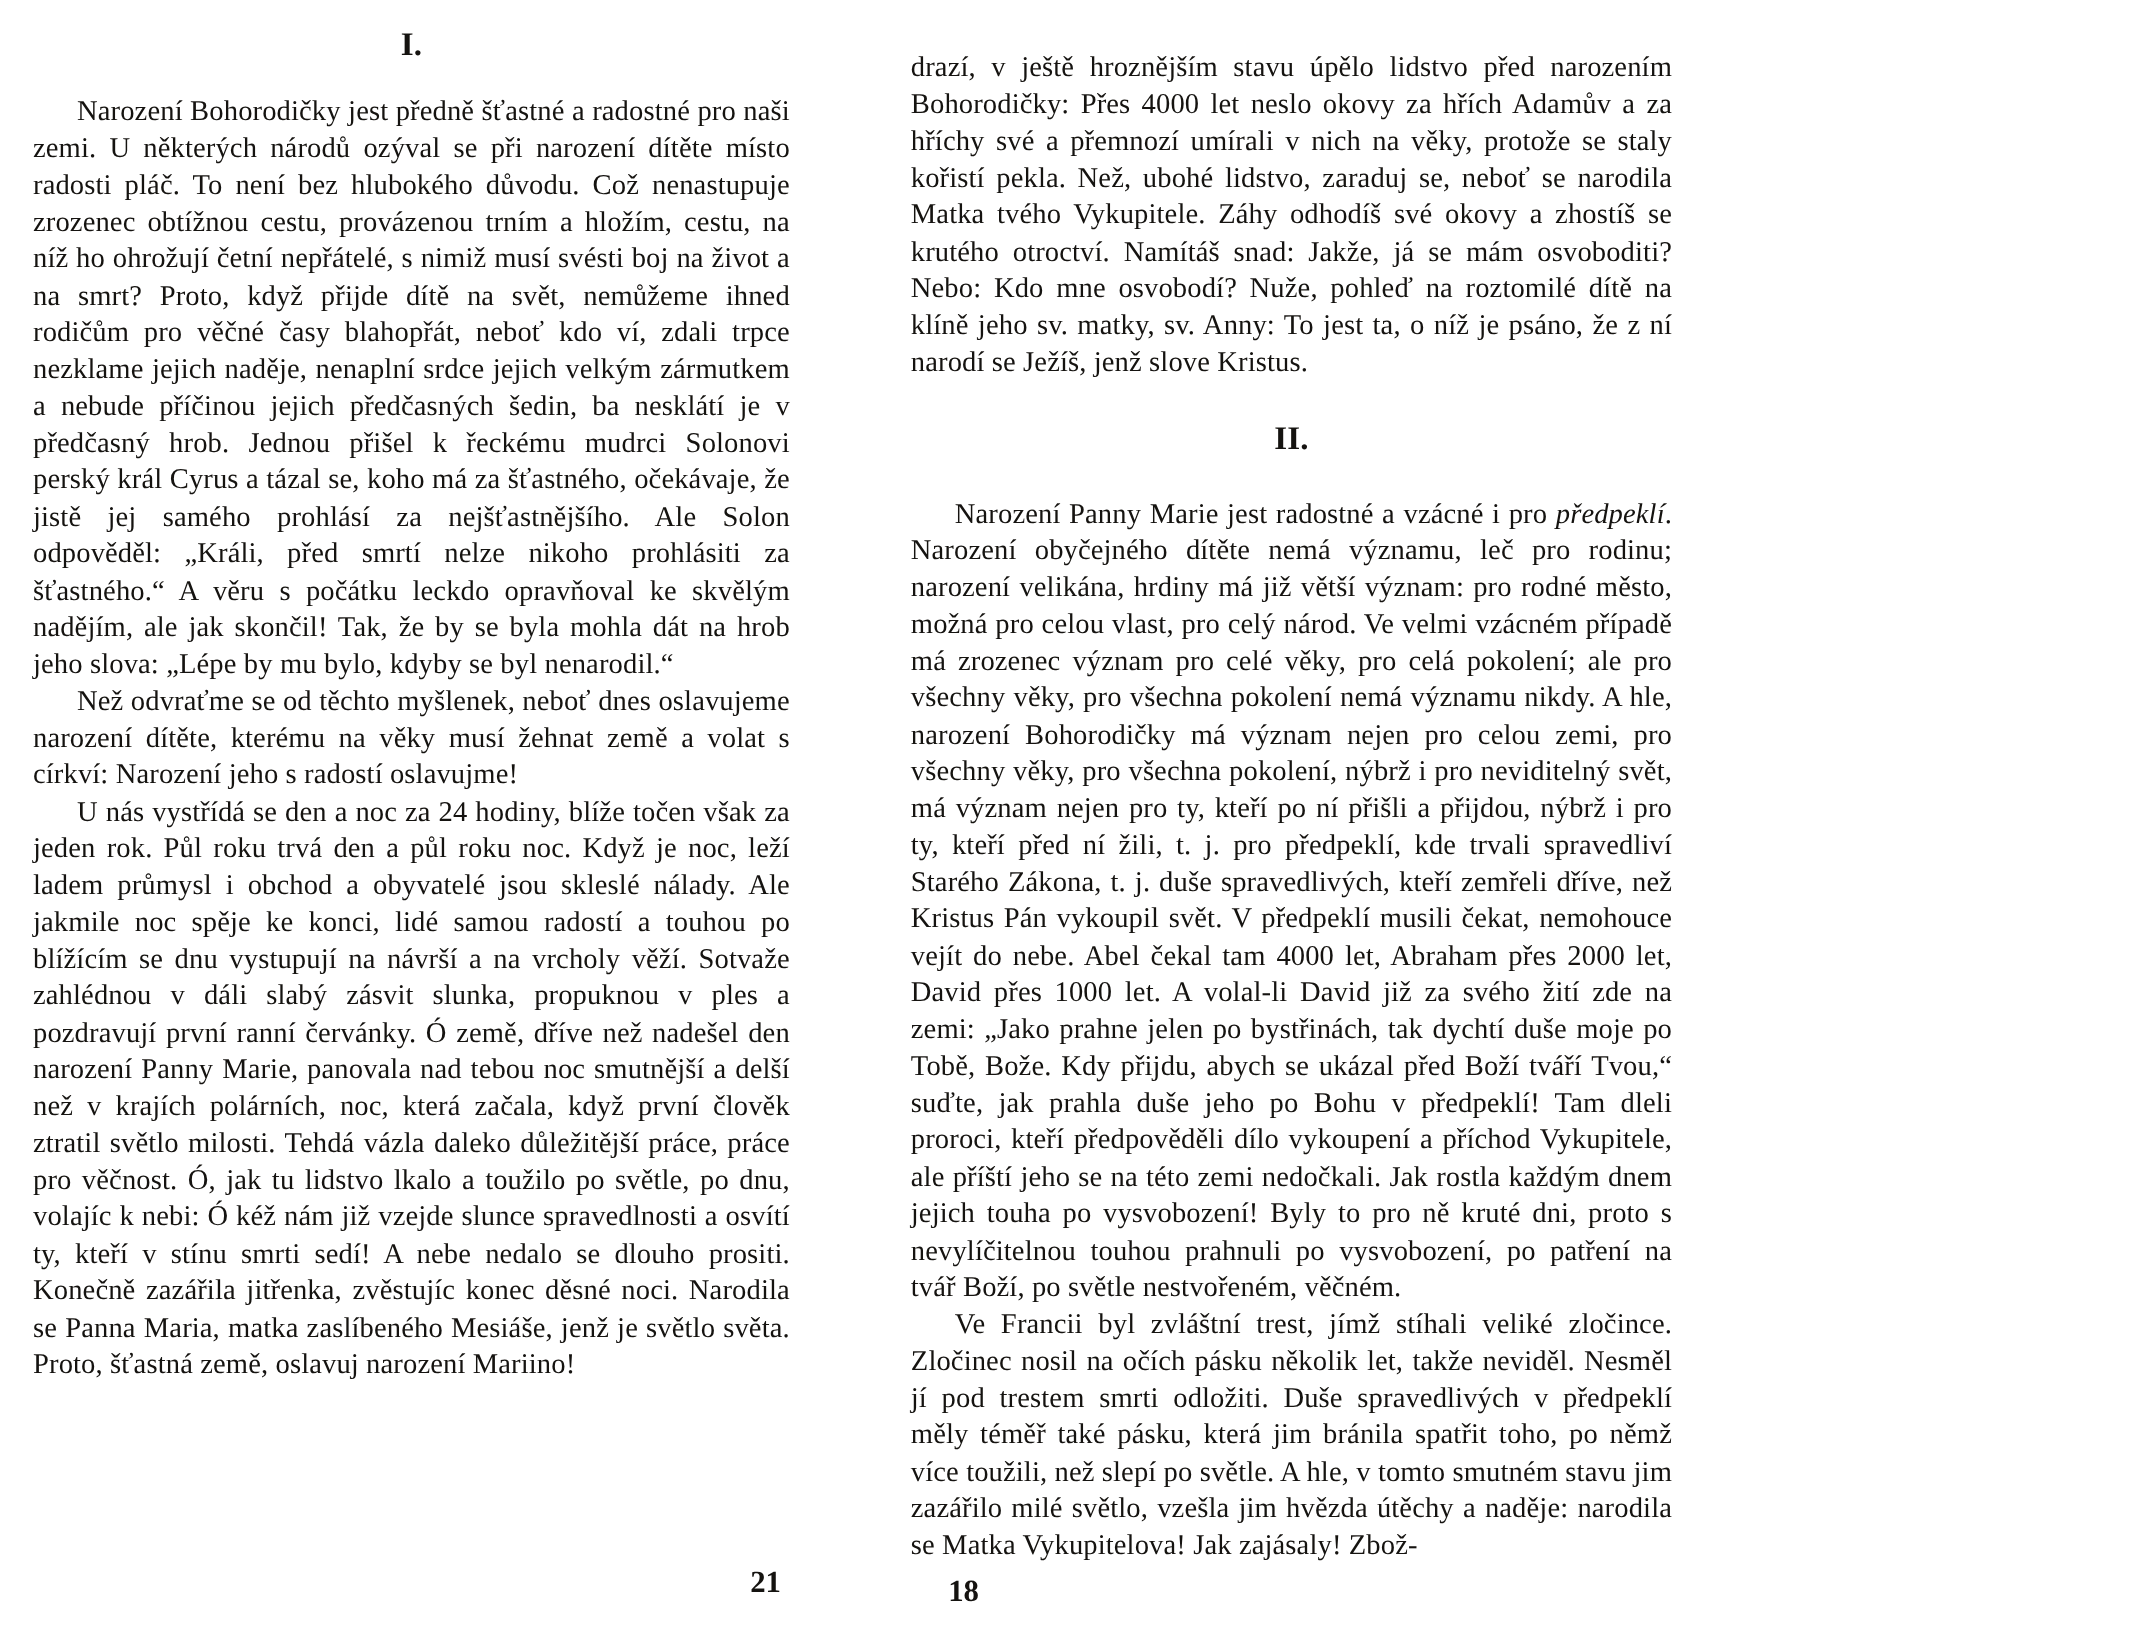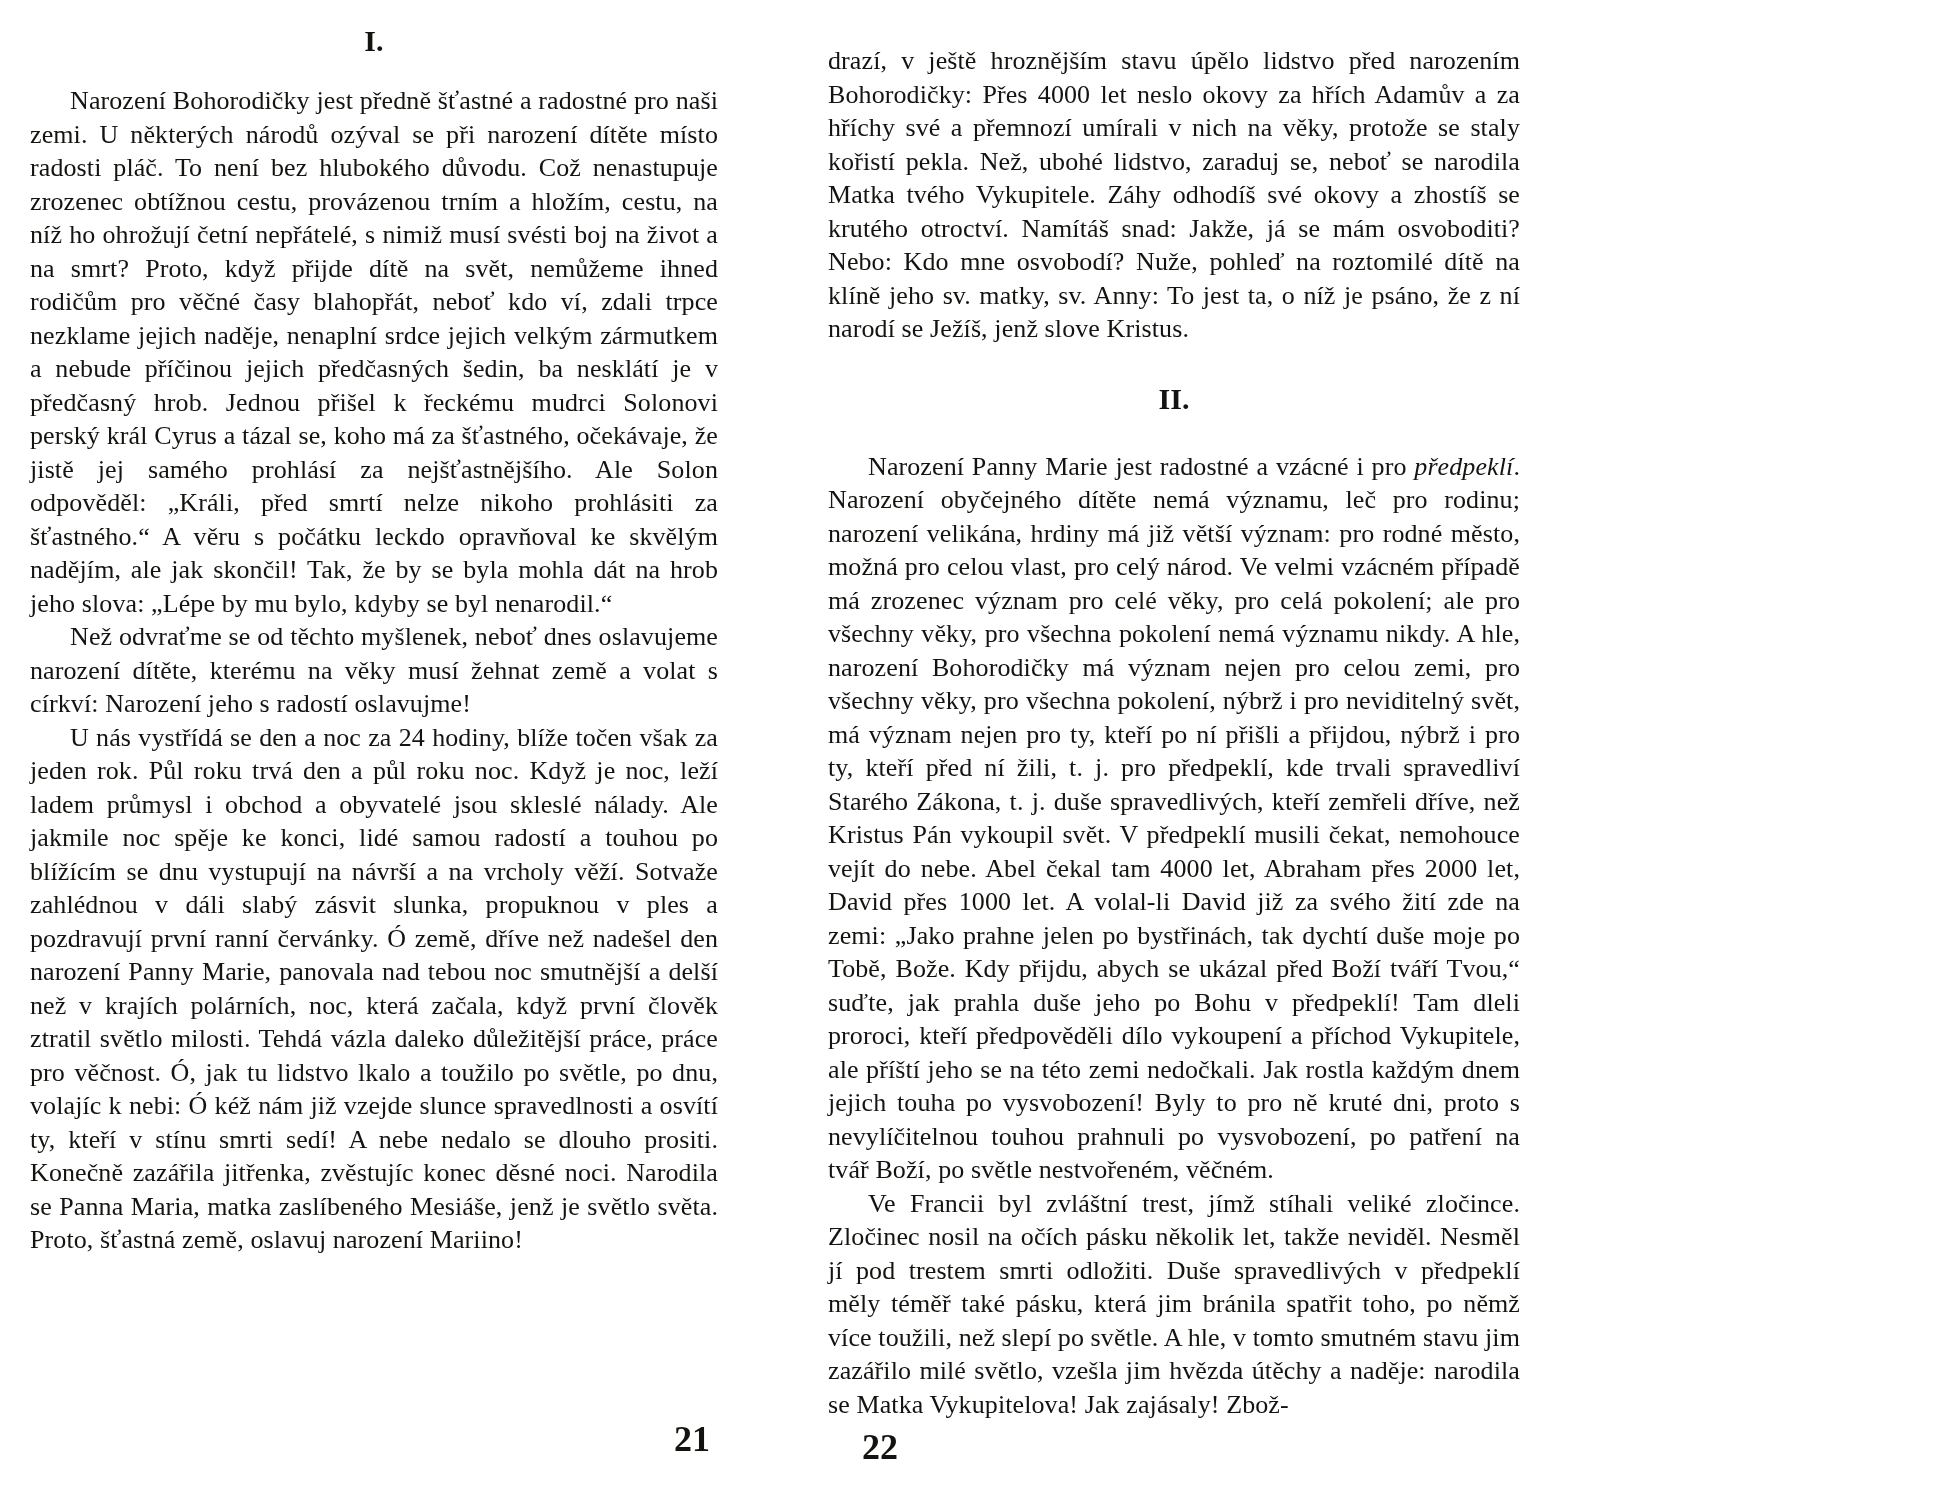--- a/index.html
+++ b/index.html
@@ -50,21 +50,21 @@
   p.para {
     margin: 0;
     text-indent: 40px;
   }
   p.para.no-indent {
     text-indent: 0;
   }
   .page-number {
     position: absolute;
     font-weight: bold;
-    font-size: 36px;
+    font-size: 28px;
     line-height: 30px;
   }
   .pn-left {
     left: 30px;
     top: 1424px;
     width: 680px;
     text-align: right;
   }
   .pn-right {
     left: 862px;
@@ -86,15 +86,15 @@
   </div>
 
   <div class="column col-right" lang="cs">
     <p class="para no-indent">drazí, v ještě hroznějším stavu úpělo lidstvo před narozením Bohorodičky: Přes 4000 let neslo okovy za hřích Adamův a za hříchy své a přemnozí umírali v nich na věky, protože se staly kořistí pekla. Než, ubohé lidstvo, zaraduj se, neboť se narodila Matka tvého Vykupitele. Záhy odhodíš své okovy a zhostíš se krutého otroctví. Namítáš snad: Jakže, já se mám osvoboditi? Nebo: Kdo mne osvobodí? Nuže, pohleď na roztomilé dítě na klíně jeho sv. matky, sv. Anny: To jest ta, o níž je psáno, že z ní narodí se Ježíš, jenž slove Kristus.</p>
     <div class="section-heading heading-mid">II.</div>
     <p class="para"><span>Narození Panny Marie jest radostné a vzácné i pro </span><em>předpeklí</em><span>. Narození obyčejného dítěte nemá významu, leč pro rodinu; narození velikána, hrdiny má již větší význam: pro rodné město, možná pro celou vlast, pro celý národ. Ve velmi vzácném případě má zrozenec význam pro celé věky, pro celá pokolení; ale pro všechny věky, pro všechna pokolení nemá významu nikdy. A hle, narození Bohorodičky má význam nejen pro celou zemi, pro všechny věky, pro všechna pokolení, nýbrž i pro neviditelný svět, má význam nejen pro ty, kteří po ní přišli a přijdou, nýbrž i pro ty, kteří před ní žili, t. j. pro předpeklí, kde trvali spravedliví Starého Zákona, t. j. duše spravedlivých, kteří zemřeli dříve, než Kristus Pán vykoupil svět. V předpeklí musili čekat, nemohouce vejít do nebe. Abel čekal tam 4000 let, Abraham přes 2000 let, David přes 1000 let. A volal-li David již za svého žití zde na zemi: „Jako prahne jelen po bystřinách, tak dychtí duše moje po Tobě, Bože. Kdy přijdu, abych se ukázal před Boží tváří Tvou,“ suďte, jak prahla duše jeho po Bohu v předpeklí! Tam dleli proroci, kteří předpověděli dílo vykoupení a příchod Vykupitele, ale příští jeho se na této zemi nedočkali. Jak rostla každým dnem jejich touha po vysvobození! Byly to pro ně kruté dni, proto s nevylíčitelnou touhou prahnuli po vysvobození, po patření na tvář Boží, po světle nestvořeném, věčném.</span></p>
     <p class="para">Ve Francii byl zvláštní trest, jímž stíhali veliké zločince. Zločinec nosil na očích pásku několik let, takže neviděl. Nesměl jí pod trestem smrti odložiti. Duše spravedlivých v předpeklí měly téměř také pásku, která jim bránila spatřit toho, po němž více toužili, než slepí po světle. A hle, v tomto smutném stavu jim zazářilo milé světlo, vzešla jim hvězda útěchy a naděje: narodila se Matka Vykupitelova! Jak zajásaly! Zbož-</p>
   </div>
 
   <div class="page-number pn-left">21</div>
-  <div class="page-number pn-right">22</div>
+  <div class="page-number pn-right">18</div>
 
 </div>
 
 </body></html>

